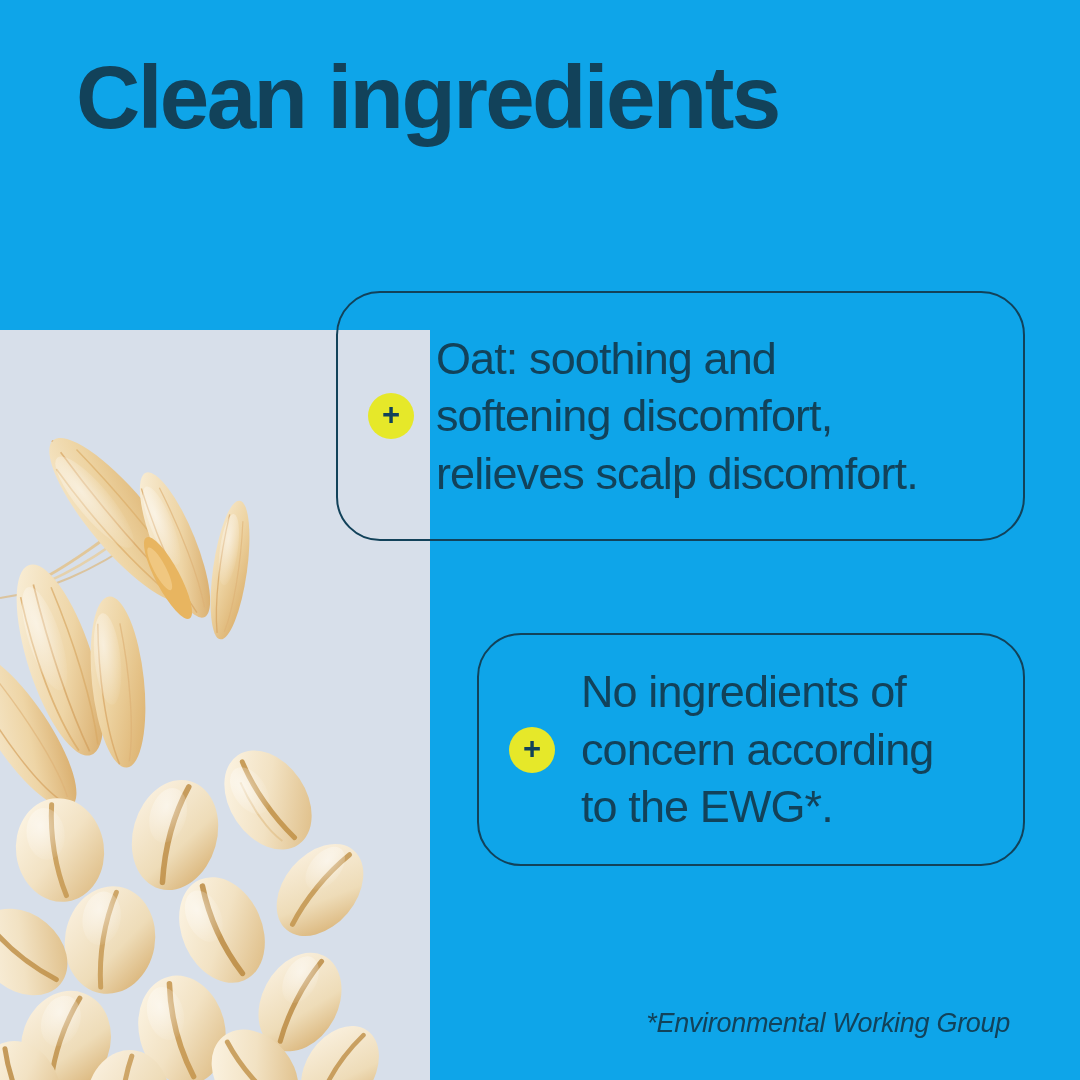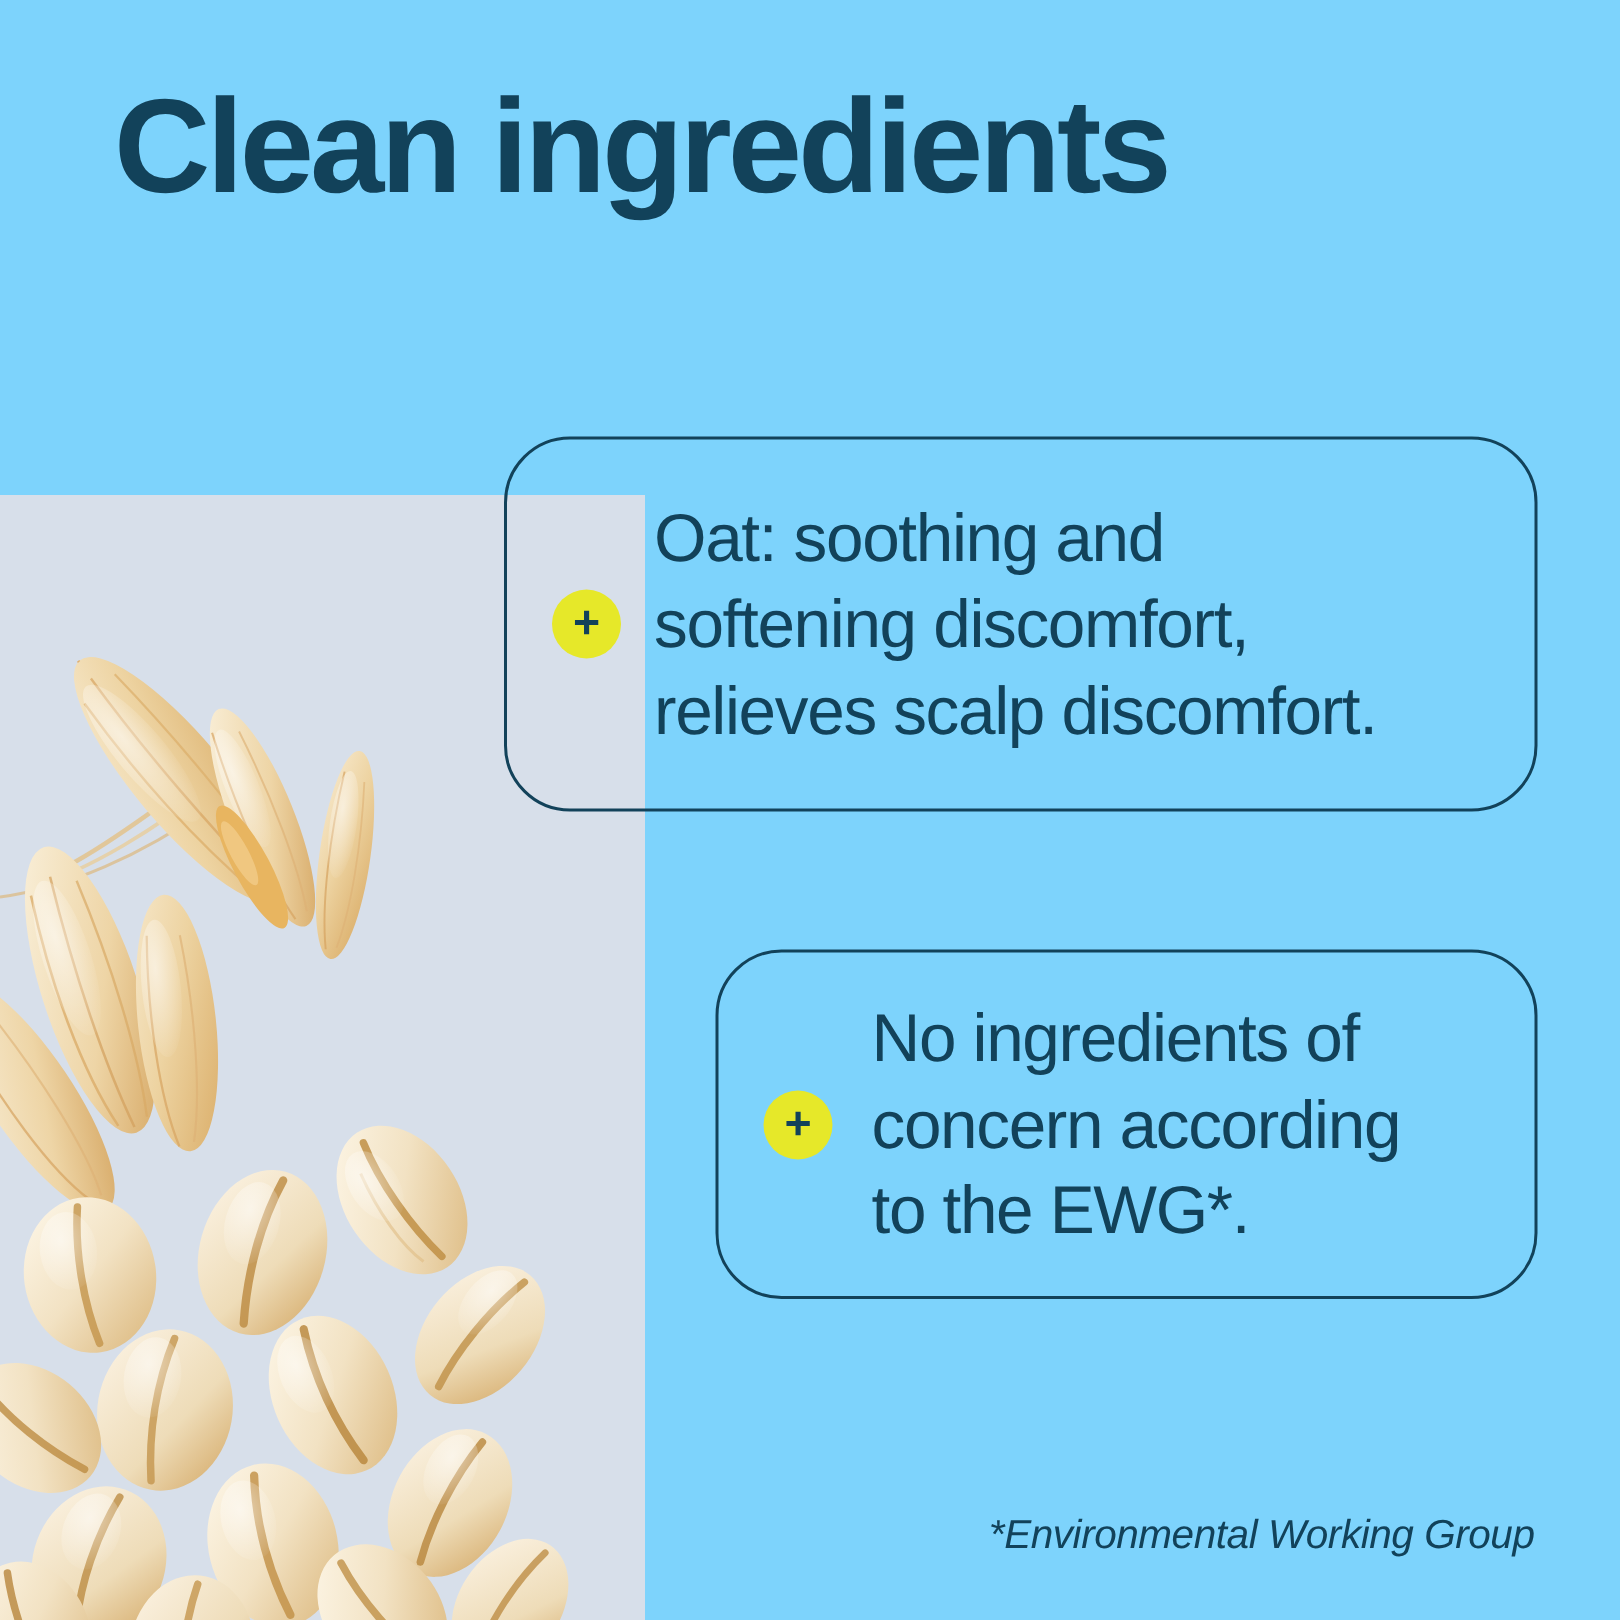--- a/index.html
+++ b/index.html
@@ -10,21 +10,21 @@
     width: 1080px;
     height: 1080px;
     overflow: hidden;
     font-family: "Liberation Sans", sans-serif;
     background: #d7dfea;
   }
   #canvas {
     position: relative;
     width: 1080px;
     height: 1080px;
-    background: #7dd3fc;
+    background: #0ea5e9;
     overflow: hidden;
   }
 
   
   #page-title {
     position: absolute;
     left: 76px;
     top: 51px;
     font-size: 89px;
     font-weight: bold;
@@ -92,21 +92,21 @@
     letter-spacing: -0.9px;
     white-space: pre-line;
   }
   #callout-2 .callout-text {
     margin-left: 26px;
   }
 
   
   #footnote {
     position: absolute;
-    right: 57px;
+    right: 70px;
     top: 1008px;
     font-size: 27px;
     font-style: italic;
     color: #12425a;
     letter-spacing: -0.3px;
     white-space: nowrap;
   }
 </style>
 </head>
 <body>

